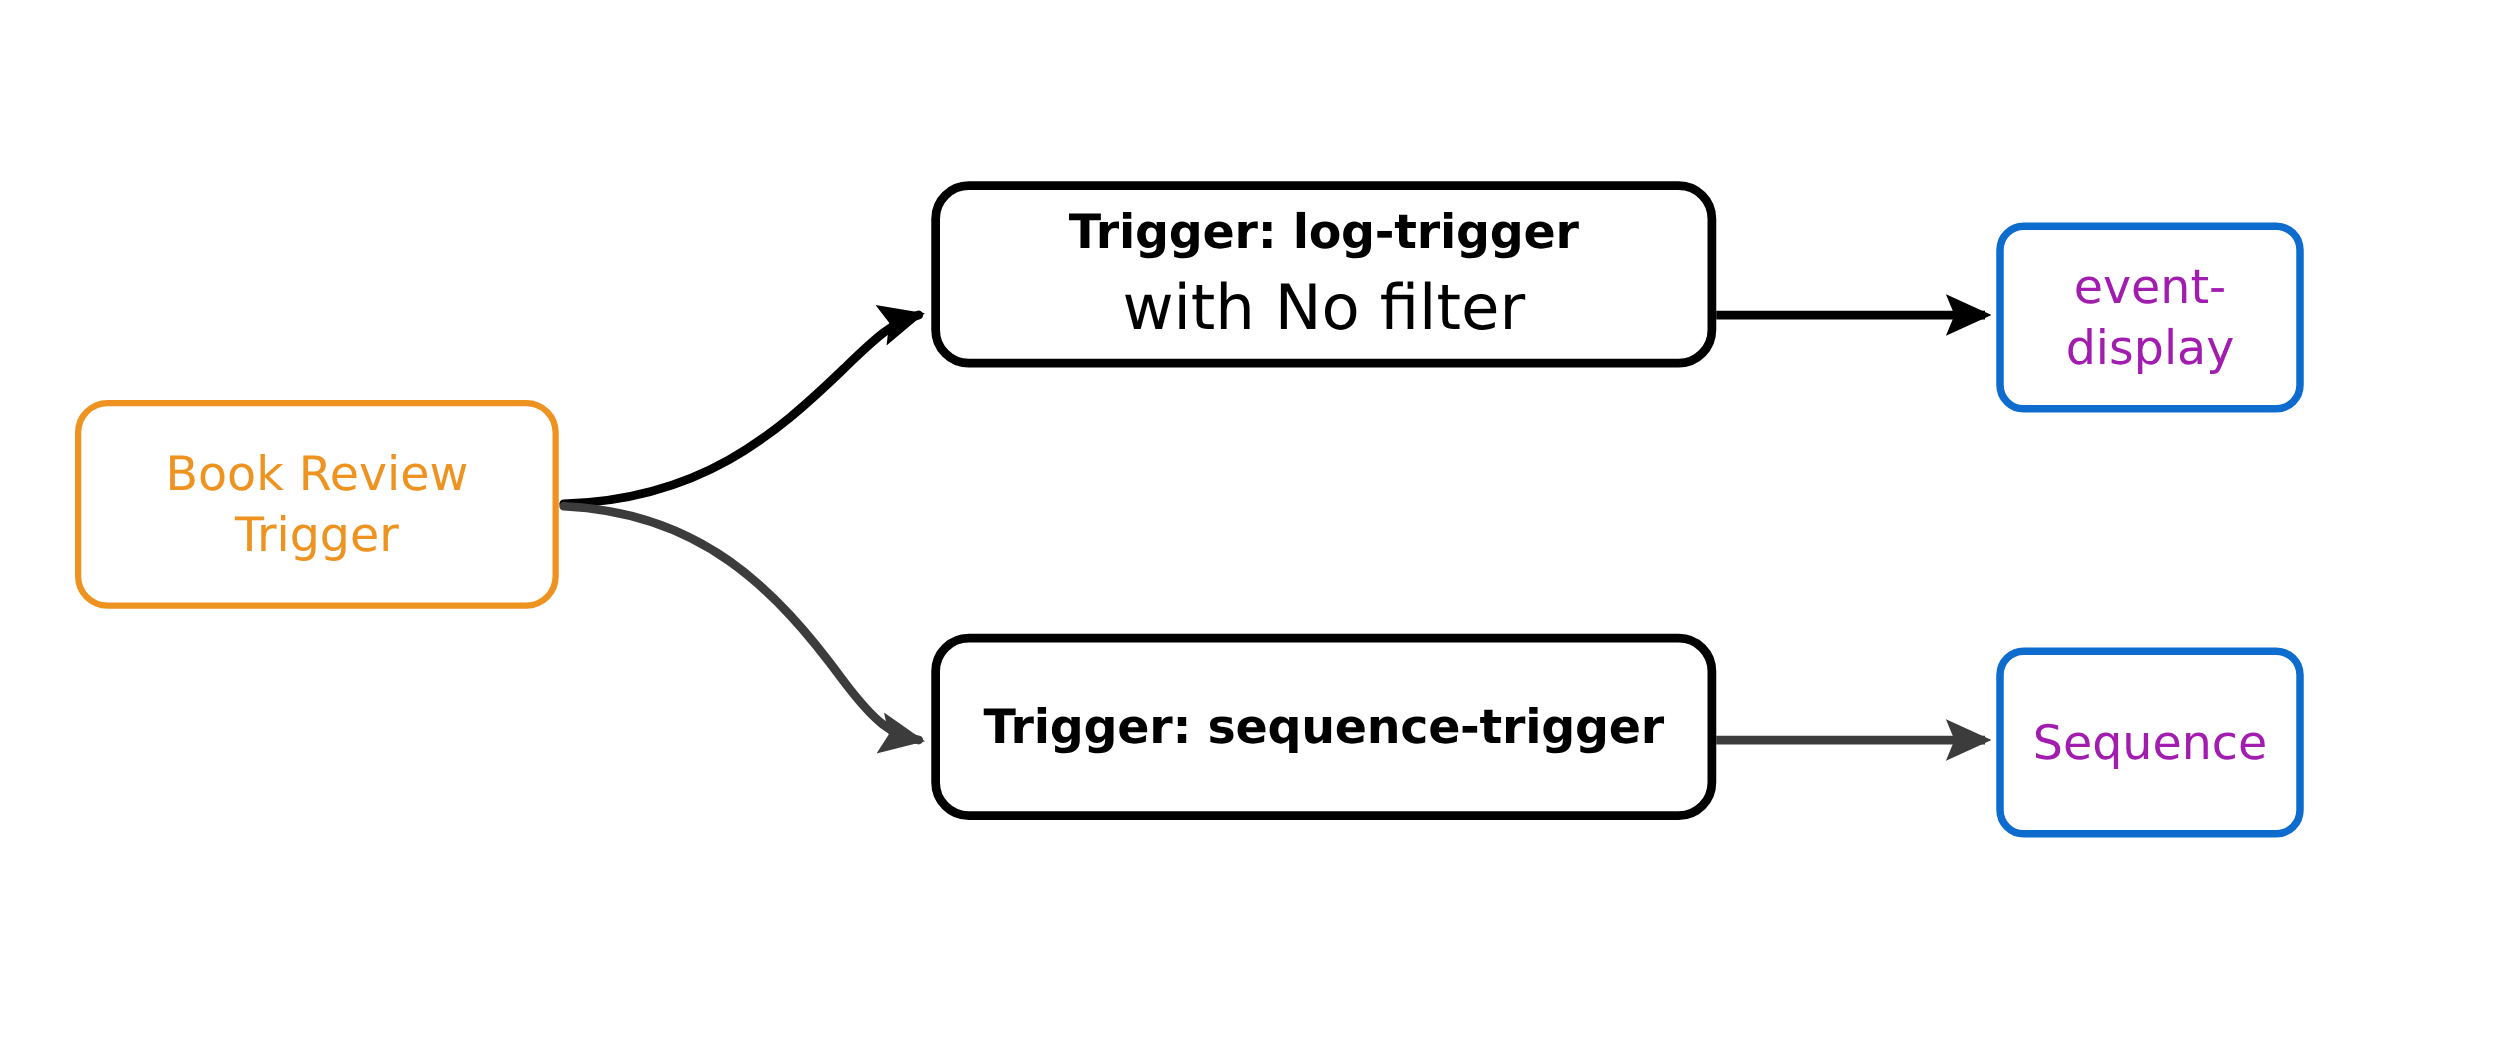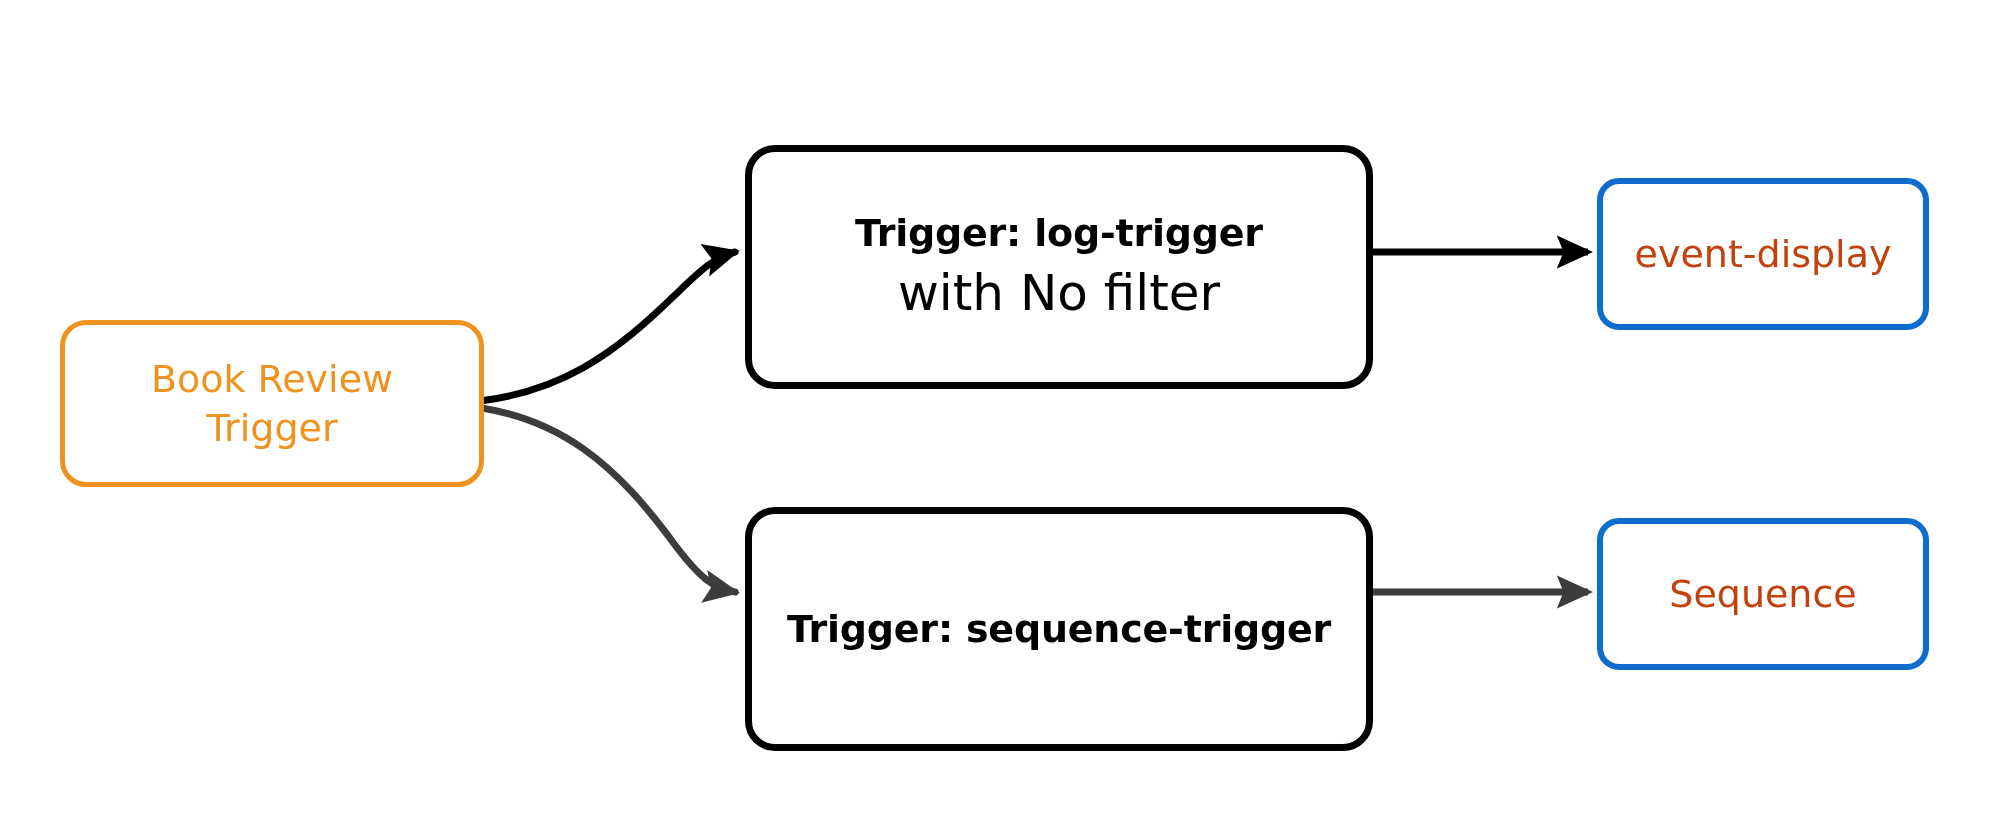--- a/index.html
+++ b/index.html
@@ -32,34 +32,34 @@
     align-items: center;
     justify-content: center;
     background: #ffffff;
     text-align: center;
     line-height: 1.28;
   }
   
   .node-source {
     left: 60px;
     top: 320px;
-    width: 424px;
+    width: 387px;
     height: 167px;
     border: 5px solid #ef9320;
     border-radius: 26px;
     color: #ef9320;
     font-size: 38px;
     font-weight: 400;
   }
   .node-source .line { display: block; }
   
   .node-trigger {
     left: 745px;
     width: 628px;
-    height: 244px;
+    height: 149px;
     border: 7px solid #000000;
     border-radius: 30px;
     color: #000000;
   }
   .node-trigger.upper { top: 145px; }
   .node-trigger.lower { top: 507px; border-color: #000000; }
   .trigger-title {
     font-size: 38px;
     font-weight: 700;
     letter-spacing: -0.2px;
@@ -67,25 +67,25 @@
   }
   .trigger-sub {
     font-size: 50px;
     font-weight: 400;
     display: block;
     margin-top: 4px;
   }
   
   .node-sink {
     left: 1597px;
-    width: 332px;
+    width: 246px;
     height: 152px;
     border: 6px solid #0d6ccd;
     border-radius: 22px;
-    color: #c2410c;
+    color: #a21caf;
     font-size: 38px;
     font-weight: 400;
   }
   .node-sink.upper { top: 178px; }
   .node-sink.lower { top: 518px; }
 </style>
 </head>
 <body>
 
 <div id="diagram-canvas">

